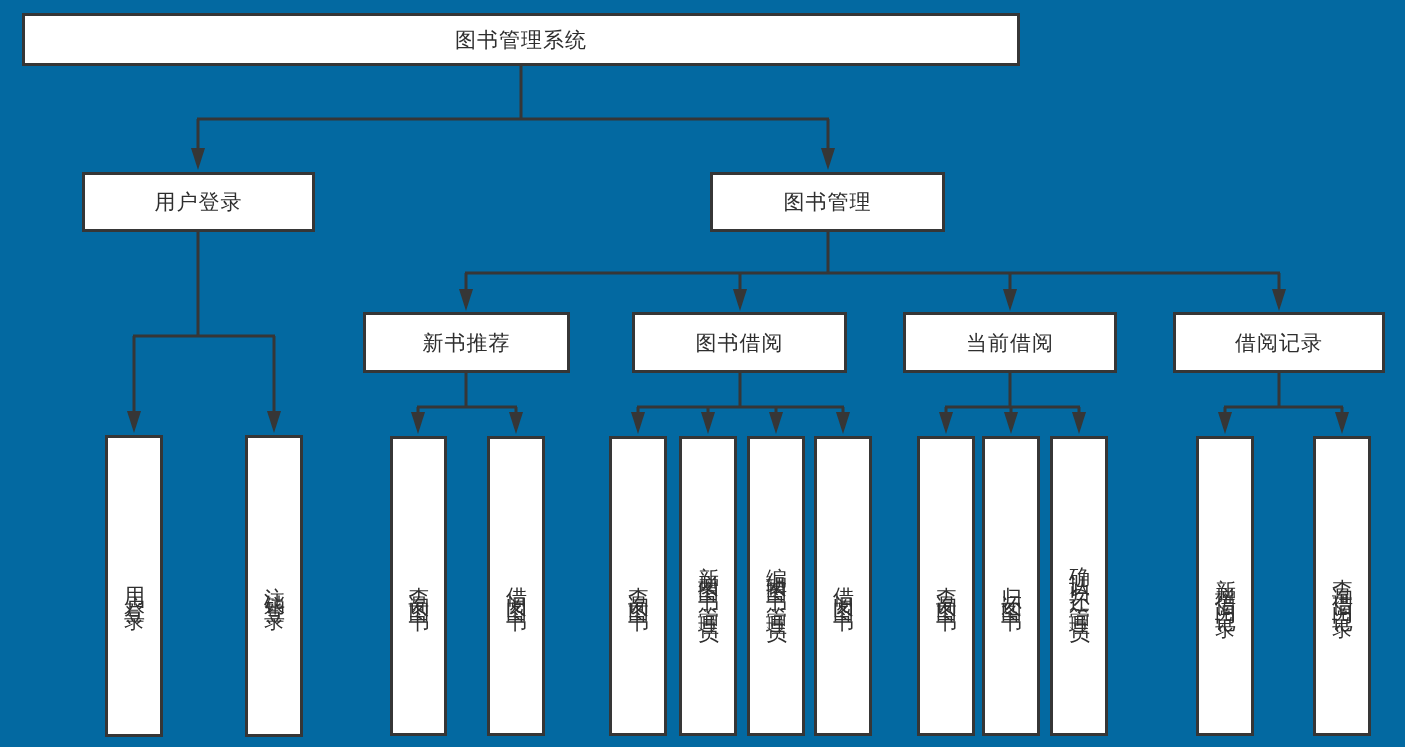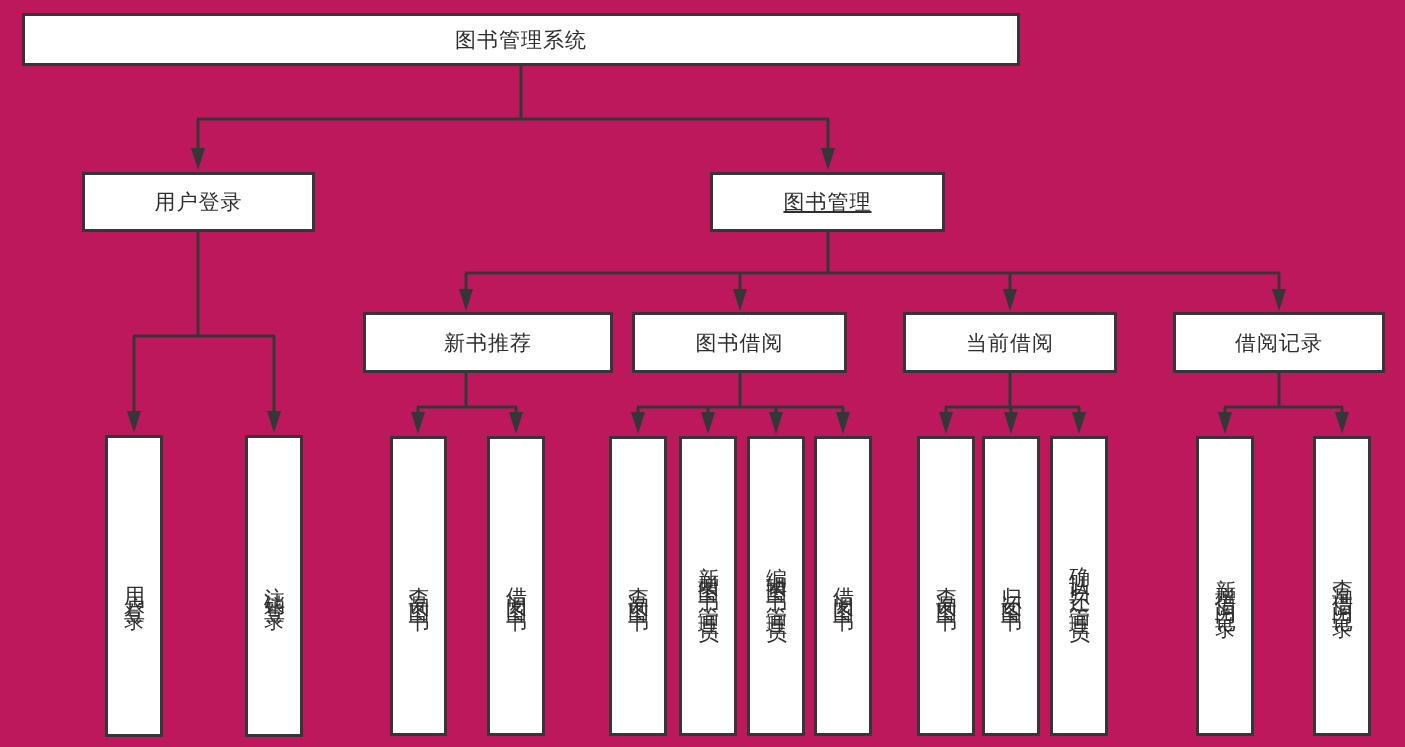--- a/index.html
+++ b/index.html
@@ -1,20 +1,20 @@
 <!DOCTYPE html>
 <html><head>
 <meta charset="utf-8">
 <style>
   html, body { margin: 0; padding: 0; background: #ffffff; }
   .stage {
     position: relative;
     width: 1405px;
     height: 747px;
-    background: #be185d;
+    background: #0369a1;
     font-family: "DejaVu Sans", "Liberation Sans", sans-serif;
     overflow: hidden;
   }
   .connectors {
     position: absolute;
     left: 0; top: 0;
     width: 1405px; height: 747px;
     pointer-events: none;
   }
   .node {
@@ -79,23 +79,23 @@
       <polygon points="1004,412 1018,412 1011,434"></polygon>
       <polygon points="1072,412 1086,412 1079,434"></polygon>
       <polygon points="1218,412 1232,412 1225,434"></polygon>
       <polygon points="1335,412 1349,412 1342,434"></polygon>
     </g>
   </svg>
 
   <div class="node hnode" style="left:22px; top:13px; width:998px; height:53px;">图书管理系统</div>
 
   <div class="node hnode" style="left:82px; top:172px; width:233px; height:60px;">用户登录</div>
-  <div class="node hnode" style="left:710px; top:172px; width:235px; height:60px;text-decoration:underline;">图书管理</div>
+  <div class="node hnode" style="left:710px; top:172px; width:235px; height:60px;">图书管理</div>
 
-  <div class="node hnode" style="left:363px; top:312px; width:250px; height:61px;">新书推荐</div>
+  <div class="node hnode" style="left:363px; top:312px; width:207px; height:61px;">新书推荐</div>
   <div class="node hnode" style="left:903px; top:312px; width:214px; height:61px;">当前借阅</div>
   <div class="node hnode" style="left:632px; top:312px; width:215px; height:61px;">图书借阅</div>
   <div class="node hnode" style="left:1173px; top:312px; width:212px; height:61px;">借阅记录</div>
 
   <div class="node vnode" style="left:105px; top:435px; width:58px; height:302px;">用户登录</div>
   <div class="node vnode" style="left:245px; top:435px; width:58px; height:302px;">注销登录</div>
 
   <div class="node vnode" style="left:390px; top:436px; width:57px; height:300px;">查询图书</div>
   <div class="node vnode" style="left:487px; top:436px; width:58px; height:300px;">借阅图书</div>
 

